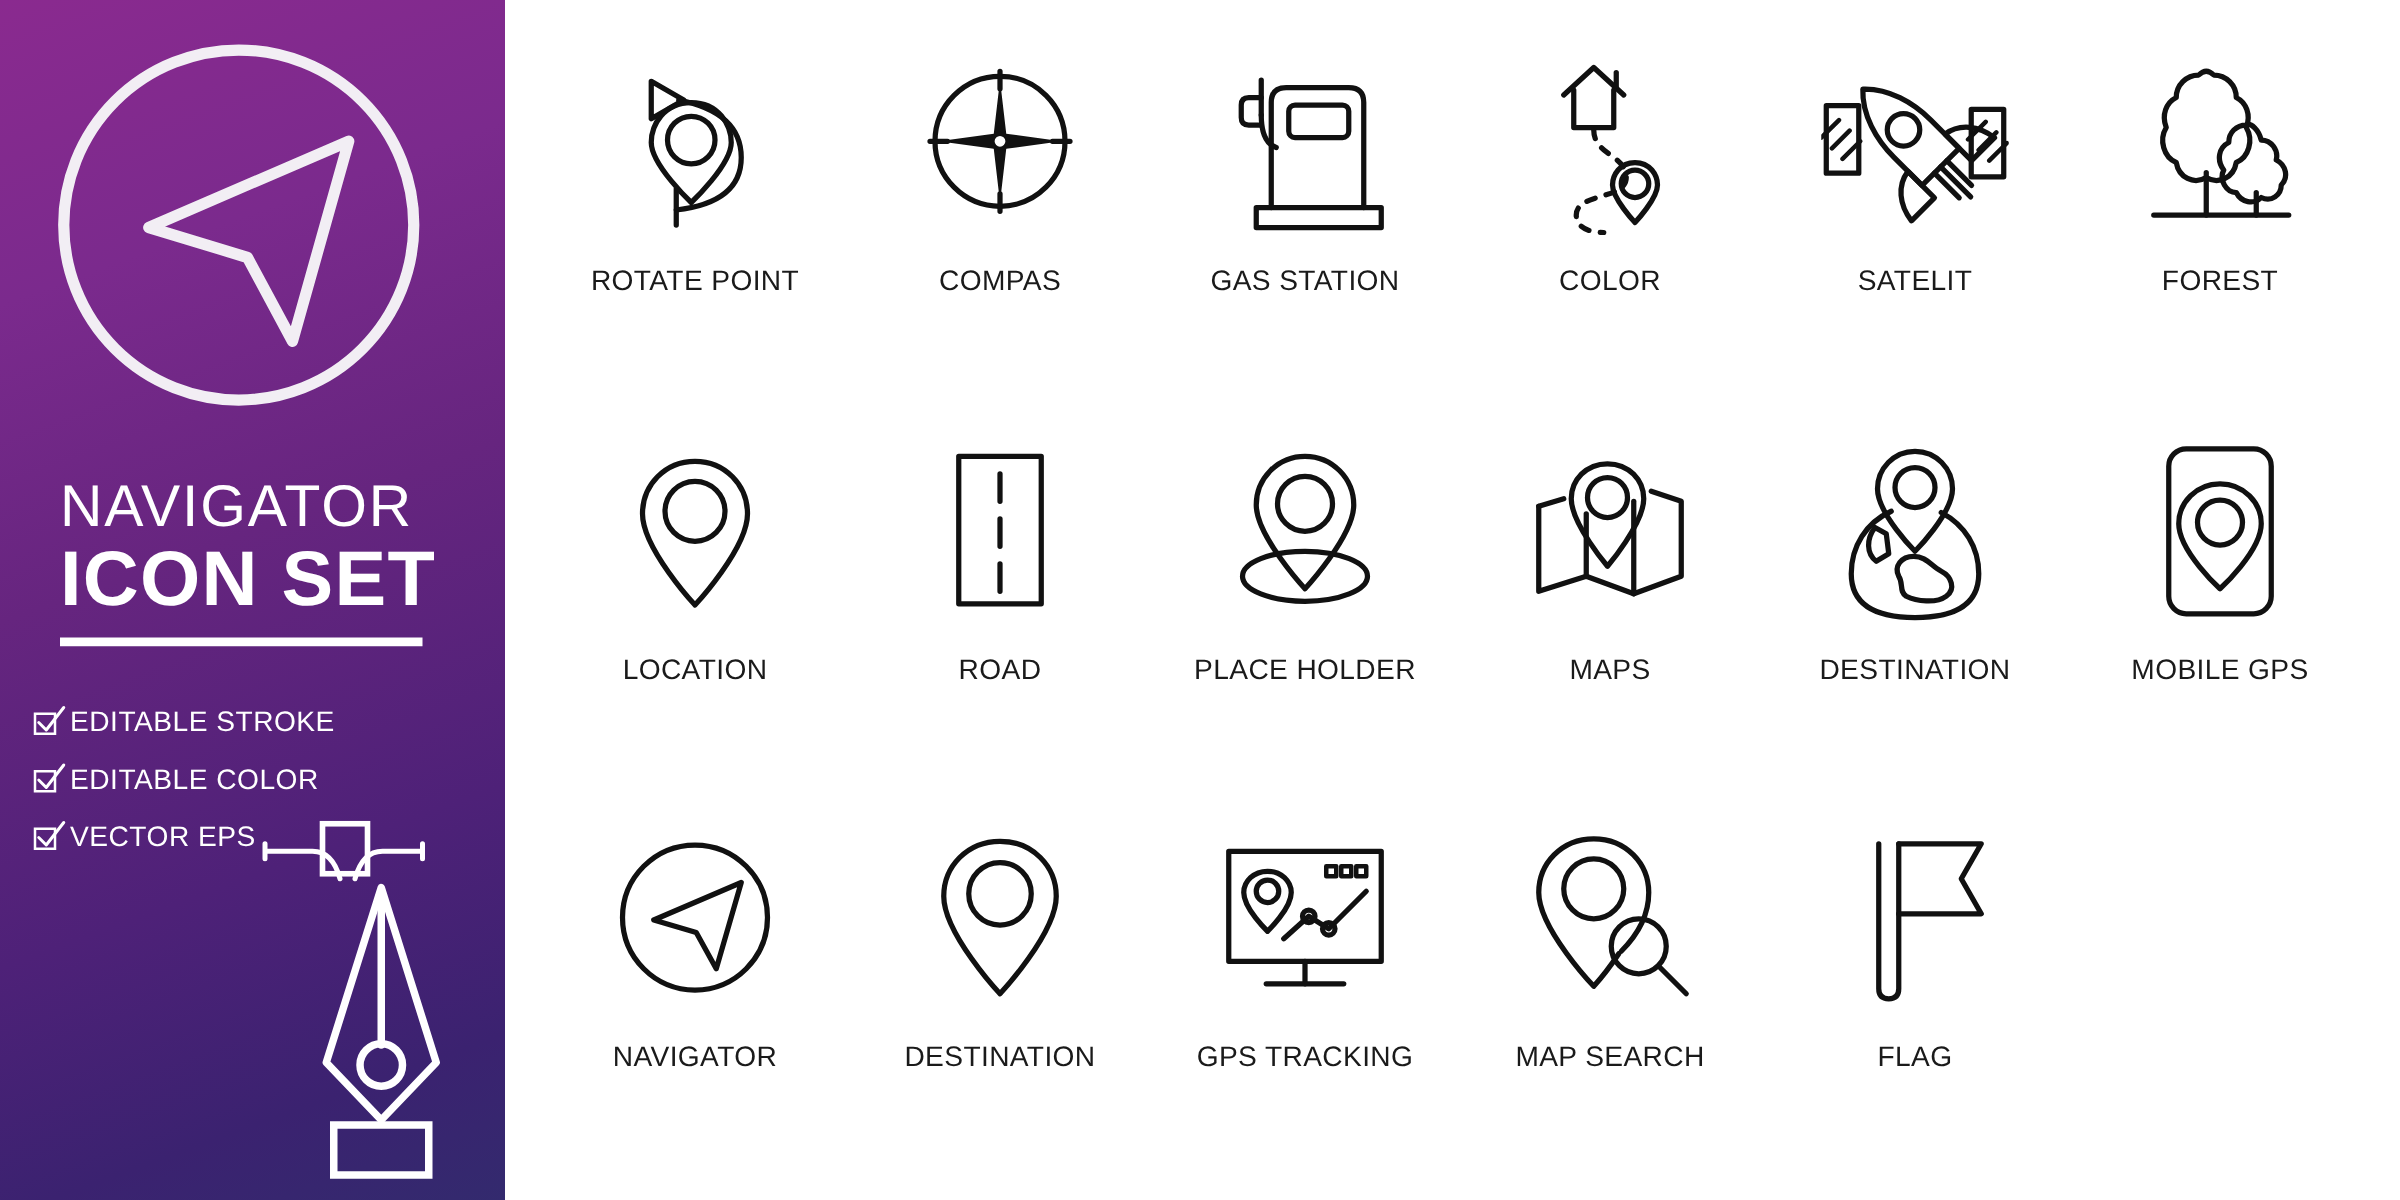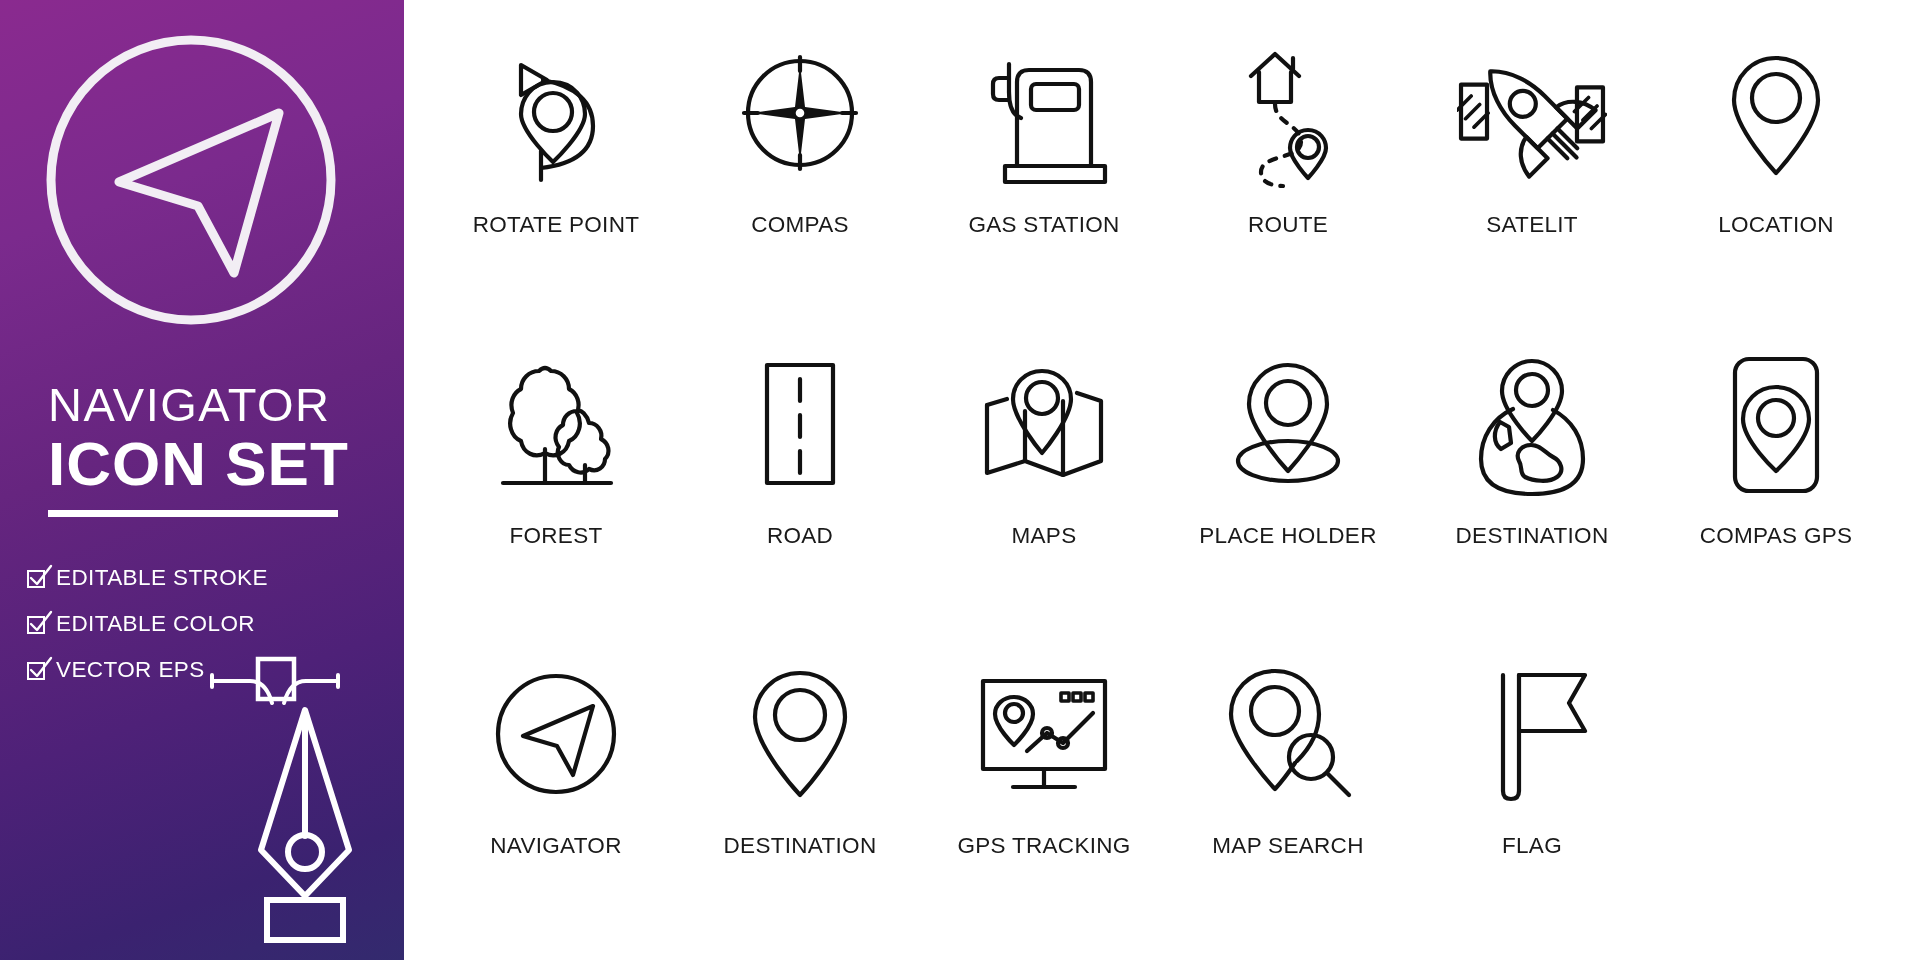--- a/index.html
+++ b/index.html
@@ -199,21 +199,21 @@
         <div class="glyph">
           <svg viewBox="0 0 150 150">
             <path class="s" d="M38 38 L62 16 L86 38"></path>
             <path class="s" d="M46 34 L46 64 L78 64 L78 34"></path>
             <path class="s" d="M80 20 L80 31"></path>
             <path class="s-dash" d="M62 66 C62 86 88 86 88 104 C88 122 48 116 48 134 C48 146 62 148 70 148"></path>
             <path class="s" d="M95 92 C107 92 113 102 113 110 C113 121 95 140 95 140 C95 140 77 121 77 110 C77 102 83 92 95 92 Z"></path>
             <circle class="s" cx="95" cy="109" r="11"></circle>
           </svg>
         </div>
-        <div class="cap">ROUTE</div>
+        <div class="cap">COLOR</div>
       </div>
 
       <div class="cell">
         <div class="glyph">
           <svg viewBox="0 0 150 150">
             <g transform="rotate(-45 75 75)">
               <path class="s" d="M75 16 C90 30 96 52 96 72 L96 104 L54 104 L54 72 C54 52 60 30 75 16 Z"></path>
               <circle class="s" cx="75" cy="62" r="13"></circle>
               <path class="s" d="M54 88 C40 90 30 102 28 118 L54 118 Z"></path>
               <path class="s" d="M96 88 C110 90 120 102 122 118 L96 118 Z"></path>
@@ -224,97 +224,97 @@
               <path class="s-thin" d="M106 104 L126 104 M106 116 L126 116 M106 128 L126 128"></path>
             </g>
           </svg>
         </div>
         <div class="cap">SATELIT</div>
       </div>
 
       <div class="cell">
         <div class="glyph">
           <svg viewBox="0 0 150 150">
-            <path class="s" d="M75 20 C99 20 117 39 117 62 C117 90 75 135 75 135 C75 135 33 90 33 62 C33 39 51 20 75 20 Z"></path>
-            <circle class="s" cx="75" cy="60" r="24"></circle>
-          </svg>
-        </div>
-        <div class="cap">LOCATION</div>
-      </div>
-
-      <div class="cell">
-        <div class="glyph">
-          <svg viewBox="0 0 150 150">
             <path class="s" d="M58 22 C48 22 40 30 40 40 C32 44 28 54 32 64 C26 74 30 88 40 92 C42 104 54 110 64 104 C74 110 86 104 88 92 C98 88 102 74 96 64 C100 54 96 44 88 40 C88 30 80 22 70 22 C66 18 62 18 58 22 Z"></path>
             <path class="s" d="M96 62 C88 62 82 68 82 76 C74 80 72 90 78 98 C74 106 80 116 88 116 C92 124 102 126 108 120 C116 124 124 118 124 110 C130 104 128 94 120 90 C122 82 116 74 108 74 C106 66 100 60 96 62 Z"></path>
             <path class="s" d="M64 100 L64 134"></path>
             <path class="s" d="M104 116 L104 134"></path>
             <path class="s" d="M22 134 L130 134"></path>
           </svg>
         </div>
         <div class="cap">FOREST</div>
       </div>
 
       <div class="cell">
         <div class="glyph">
           <svg viewBox="0 0 150 150">
+            <path class="s" d="M75 20 C99 20 117 39 117 62 C117 90 75 135 75 135 C75 135 33 90 33 62 C33 39 51 20 75 20 Z"></path>
+            <circle class="s" cx="75" cy="60" r="24"></circle>
+          </svg>
+        </div>
+        <div class="cap">LOCATION</div>
+      </div>
+
+      <div class="cell">
+        <div class="glyph">
+          <svg viewBox="0 0 150 150">
             <rect class="s" x="42" y="16" width="66" height="118"></rect>
             <path class="s" d="M75 30 L75 52 M75 66 L75 88 M75 102 L75 124"></path>
           </svg>
         </div>
         <div class="cap">ROAD</div>
+      </div>
+
+      <div class="cell">
+        <div class="glyph">
+          <svg viewBox="0 0 150 150">
+            <ellipse class="s" cx="75" cy="112" rx="50" ry="20"></ellipse>
+            <path class="s" d="M75 16 C97 16 114 34 114 55 C114 80 75 122 75 122 C75 122 36 80 36 55 C36 34 53 16 75 16 Z"></path>
+            <circle class="s" cx="75" cy="54" r="22"></circle>
+          </svg>
+        </div>
+        <div class="cap">PLACE HOLDER</div>
       </div>
 
       <div class="cell">
         <div class="glyph">
           <svg viewBox="0 0 150 150">
             <path class="s" d="M18 56 L18 124 L56 112 L94 126 L132 112 L132 52 L108 44"></path>
             <path class="s" d="M56 62 L56 112"></path>
             <path class="s" d="M94 52 L94 126"></path>
             <path class="s" d="M18 56 L38 50"></path>
             <path class="s" d="M73 22 C90 22 102 35 102 50 C102 70 73 104 73 104 C73 104 44 70 44 50 C44 35 56 22 73 22 Z"></path>
             <circle class="s" cx="73" cy="49" r="16"></circle>
           </svg>
         </div>
         <div class="cap">MAPS</div>
       </div>
 
       <div class="cell">
         <div class="glyph">
           <svg viewBox="0 0 150 150">
-            <ellipse class="s" cx="75" cy="112" rx="50" ry="20"></ellipse>
-            <path class="s" d="M75 16 C97 16 114 34 114 55 C114 80 75 122 75 122 C75 122 36 80 36 55 C36 34 53 16 75 16 Z"></path>
-            <circle class="s" cx="75" cy="54" r="22"></circle>
-          </svg>
-        </div>
-        <div class="cap">PLACE HOLDER</div>
-      </div>
-
-      <div class="cell">
-        <div class="glyph">
-          <svg viewBox="0 0 150 150">
             <path class="s" d="M75 12 C92 12 105 26 105 42 C105 62 75 92 75 92 C75 92 45 62 45 42 C45 26 58 12 75 12 Z"></path>
             <circle class="s" cx="75" cy="41" r="16"></circle>
             <path class="s" d="M56 60 C36 69 24 88 24 110 C24 137 47 145 75 145 C103 145 126 137 126 110 C126 89 115 71 96 61"></path>
             <path class="s" d="M43 73 C36 82 36 94 44 100 L54 94 L52 78 Z"></path>
             <path class="s" d="M74 96 C64 96 58 104 62 112 C66 118 62 124 68 128 C76 132 92 134 100 128 C108 122 104 112 96 108 C88 104 84 96 74 96 Z"></path>
           </svg>
         </div>
         <div class="cap">DESTINATION</div>
       </div>
 
       <div class="cell">
         <div class="glyph">
           <svg viewBox="0 0 150 150">
             <rect class="s" x="34" y="10" width="82" height="132" rx="14"></rect>
             <path class="s" d="M75 38 C94 38 108 53 108 70 C108 92 75 122 75 122 C75 122 42 92 42 70 C42 53 56 38 75 38 Z"></path>
             <circle class="s" cx="75" cy="69" r="18"></circle>
           </svg>
         </div>
-        <div class="cap">COMPAS GPS</div>
+        <div class="cap">MOBILE GPS</div>
       </div>
 
       <div class="cell">
         <div class="glyph">
           <svg viewBox="0 0 150 150">
             <circle class="s" cx="75" cy="75" r="58"></circle>
             <path class="s" d="M112 47 L42 77 L76 87 L92 116 Z"></path>
           </svg>
         </div>
         <div class="cap">NAVIGATOR</div>

